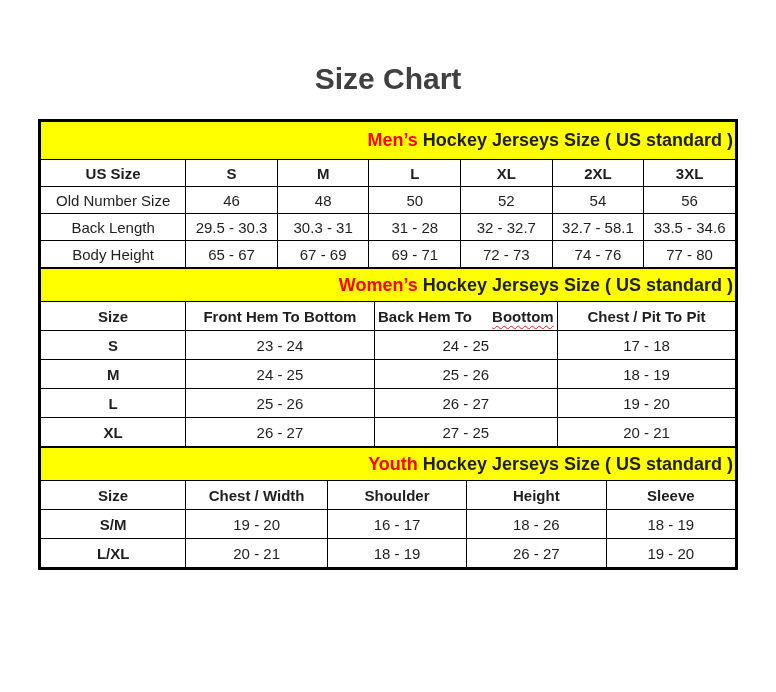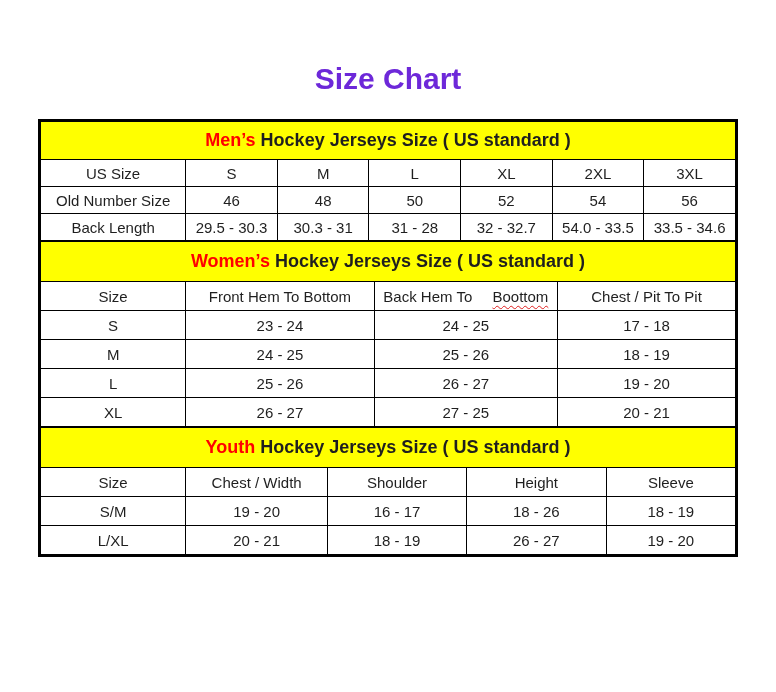--- a/index.html
+++ b/index.html
@@ -10,21 +10,21 @@
     color: #1f1f1f;
     overflow: hidden;
   }
   .page { position: relative; width: 776px; height: 692px; }
 
   .title {
     margin: 60px 0 0 0;
     text-align: center;
     font-size: 30px;
     font-weight: bold;
-    color: #6d28d9;
+    color: #404040;
     line-height: 38px;
     letter-spacing: 0px;
   }
 
   .chart-wrap {
     width: 700px;
     margin: 21px 0 0 38px;
     border: 2px solid #000;
     background: #fff;
   }
@@ -36,30 +36,31 @@
   }
   td, th {
     border: 1px solid #000;
     text-align: center;
     vertical-align: middle;
     font-size: 15px;
     padding: 0 2px;
     overflow: hidden;
     white-space: nowrap;
   }
-  th { font-weight: normal; }
+  th { font-weight: bold; }
   td { font-weight: normal; }
 
   tr.band td {
     background: #ffff00;
     font-size: 18px;
     font-weight: bold;
     height: 38px;
-  }
-  .sec-womens tr.band td, .sec-youth tr.band td { height: 40px; }
+    text-align: right;
+  }
+  .sec-womens tr.band td, .sec-youth tr.band td { height: 33px; }
   .accent { color: #ff0000; font-weight: bold; }
 
   .sec-mens tr.data-row td, .sec-mens tr.head-row th { height: 27px; }
   .sec-womens tr.data-row td, .sec-womens tr.head-row th,
   .sec-womens tr.data-row th,
   .sec-youth tr.data-row td, .sec-youth tr.head-row th,
   .sec-youth tr.data-row th { height: 29px; }
 
   .squiggle {
     text-decoration: underline;
@@ -110,22 +111,31 @@
         <td>52</td>
         <td>54</td>
         <td>56</td>
       </tr>
       <tr class="data-row">
         <td>Back Length</td>
         <td>29.5 - 30.3</td>
         <td>30.3 - 31</td>
         <td>31 - 28</td>
         <td>32 - 32.7</td>
-        <td>54.0 - 33.5</td>
+        <td>32.7 - 58.1</td>
         <td>33.5 - 34.6</td>
+      </tr>
+      <tr class="data-row">
+        <td>Body Height</td>
+        <td>65 - 67</td>
+        <td>67 - 69</td>
+        <td>69 - 71</td>
+        <td>72 - 73</td>
+        <td>74 - 76</td>
+        <td>77 - 80</td>
       </tr>
     </tbody>
       </table>
 
     <table class="sec-womens">
       <colgroup>
         <col style="width:20.9%">
           <col style="width:27.1%">
           <col style="width:26.4%">
           <col style="width:25.6%">

